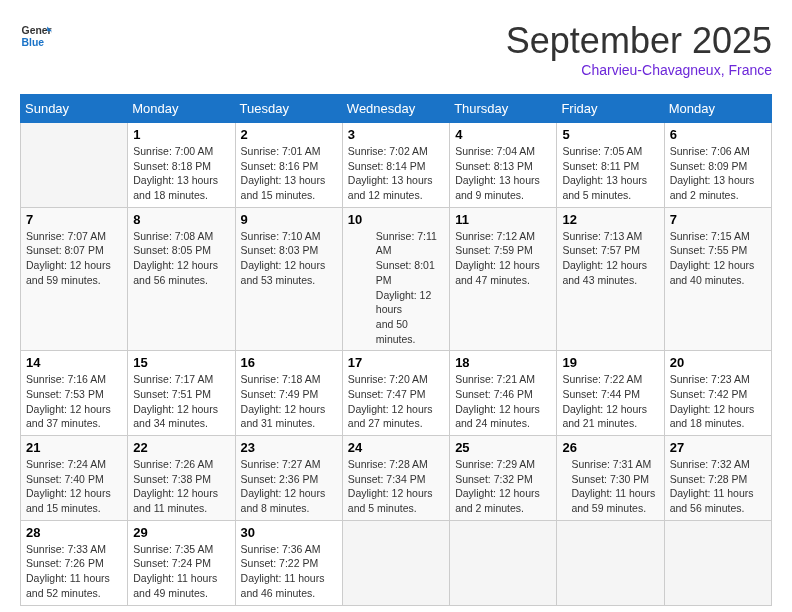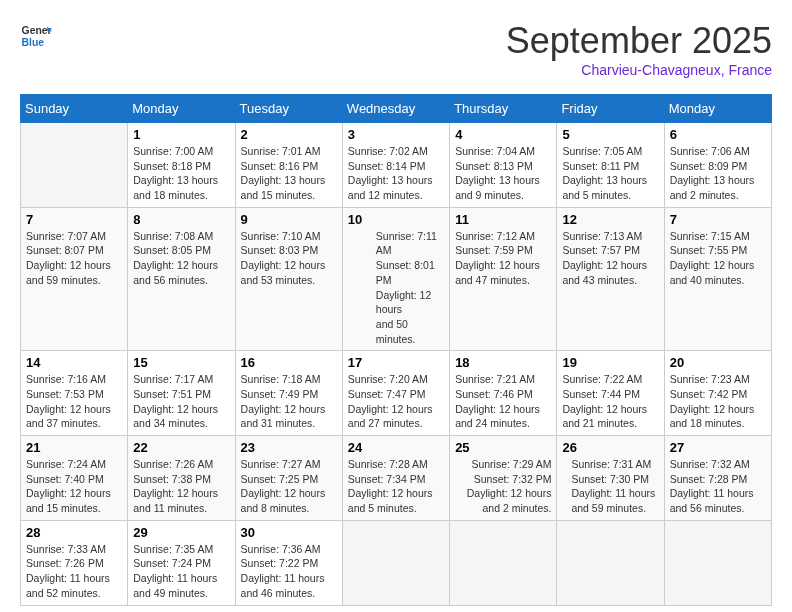--- a/index.html
+++ b/index.html
@@ -266,34 +266,34 @@
         <td>
           <span class="day-number">22</span>
           <div class="day-info" style="white-space: pre-line;">Sunrise: 7:26 AM
 Sunset: 7:38 PM
 Daylight: 12 hours
 and 11 minutes.</div>
         </td>
         <td>
           <span class="day-number">23</span>
           <div class="day-info" style="white-space: pre-line;">Sunrise: 7:27 AM
-Sunset: 7:25 PM
+Sunset: 2:36 PM
 Daylight: 12 hours
 and 8 minutes.</div>
         </td>
         <td>
           <span class="day-number">24</span>
           <div class="day-info" style="white-space: pre-line;">Sunrise: 7:28 AM
 Sunset: 7:34 PM
 Daylight: 12 hours
 and 5 minutes.</div>
         </td>
         <td>
           <span class="day-number">25</span>
-          <div class="day-info" style="white-space: pre-line; text-align: right;">Sunrise: 7:29 AM
+          <div class="day-info" style="white-space: pre-line;">Sunrise: 7:29 AM
 Sunset: 7:32 PM
 Daylight: 12 hours
 and 2 minutes.</div>
         </td>
         <td>
           <span class="day-number">26</span>
           <div class="day-info" style="white-space: pre-line; margin-left: 9px;">Sunrise: 7:31 AM
 Sunset: 7:30 PM
 Daylight: 11 hours
 and 59 minutes.</div>

